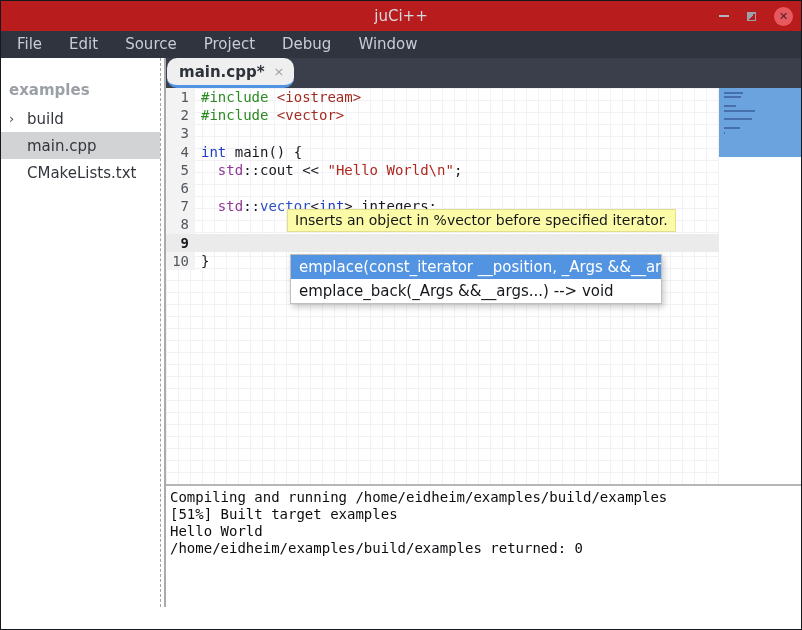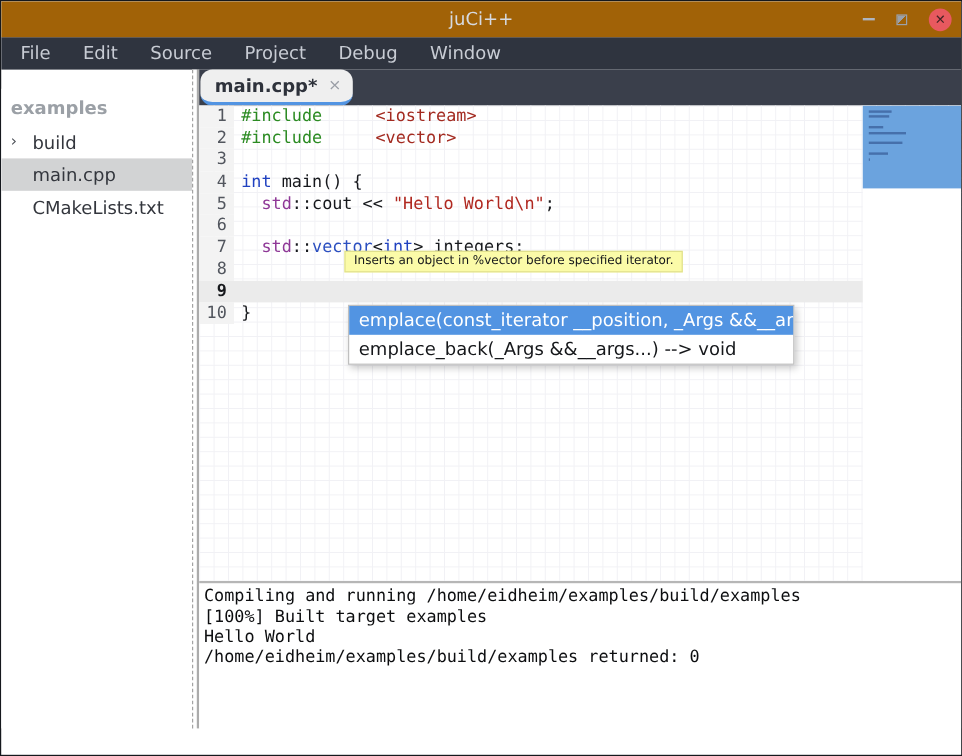--- a/index.html
+++ b/index.html
@@ -3,21 +3,21 @@
 <meta charset="utf-8">
 <style>
   * { margin:0; padding:0; box-sizing:border-box; }
   html,body { background:#555; }
   .window {
     position:relative; width:802px; height:630px;
     border:1px solid #15181d; background:#fff; overflow:hidden;
     font-family:"DejaVu Sans", sans-serif;
   }
   
-  .titlebar { position:relative; height:30px; background:#a16207; }
+  .titlebar { position:relative; height:30px; background:#b91c1c; }
   .title { position:absolute; left:0; right:0; top:0; line-height:30px; text-align:center;
            color:#d6dae2; font-size:15px; }
   .win-controls { position:absolute; right:8px; top:0; height:30px; display:flex; align-items:center; gap:18px; }
   .btn-min { width:10px; height:2px; background:#aeb5c0; display:inline-block; }
   .btn-restore { width:9px; height:9px; display:inline-block; border:1px solid #9aa1ac;
                  background:linear-gradient(135deg,#9aa1ac 50%,transparent 50%); }
   .btn-close { width:19px; height:19px; border-radius:50%; background:#e8595f;
                display:flex; align-items:center; justify-content:center;
                color:#452325; font-size:11px; font-weight:bold; line-height:1; }
   
@@ -45,30 +45,30 @@
                              linear-gradient(90deg,#f1f1f5 1px, transparent 1px);
             background-size:12px 12px; }
   .code-row { display:flex; height:18.2px; width:555px; font-family:"DejaVu Sans Mono", monospace;
               font-size:14px; line-height:18.2px; white-space:pre; }
   .code-row.current { background:#ebebeb; }
   .ln { width:29px; flex:none; text-align:right; padding-right:6px; color:#52565e; background:#f3f3f3; }
   .code-row.current .ln { font-weight:bold; color:#17191d; background:#ebebeb; }
   .code { padding-left:6px; color:#16181c; }
   .caret { display:inline-block; width:1.5px; height:15px; background:#1c1e23; vertical-align:-2px; }
   
-  .c-inc { color:var(--c-inc); } .c-hdr { color:var(--c-hdr);margin-left:36px; } .c-kw { color:var(--c-kw); }
+  .c-inc { color:var(--c-inc); } .c-hdr { color:var(--c-hdr); } .c-kw { color:var(--c-kw); }
   .c-ns { color:var(--c-ns); } .c-typ { color:var(--c-typ); } .c-str { color:var(--c-str); }
   .c-pl { color:var(--c-pl); }
   
   .minimap { position:absolute; top:0; right:0; width:82px; height:100%; background:#fff; }
   .minimap-slider { width:100%; height:69px; background:#6ba3de; padding:4px 0 0 5px; }
   .mini-line { height:2px; margin-bottom:2.4px; background:rgba(34,62,120,0.5); }
   
   .doc-tooltip { position:absolute; left:121px; top:121px; background:#fbfba8; border:1px solid #e0e08c;
-                 font-size:10px; color:#14161a; padding:2px 7px 3px 7px; white-space:nowrap; }
+                 font-size:14px; color:#14161a; padding:2px 7px 3px 7px; white-space:nowrap; }
   .completion { position:absolute; left:124px; top:166px; width:372px; background:#fff;
                 border:1px solid #bfbfbf; box-shadow:2px 3px 6px rgba(0,0,0,0.22); }
   .completion-item { font-size:15px; color:#15171a; padding:3px 8px; white-space:nowrap; overflow:hidden; }
   .completion-item.selected { background:#5294e2; color:#fff; }
   
   .output { flex:1; background:#fff; border-top:2px solid #b6b6b6;
             font-family:"DejaVu Sans Mono", monospace; font-size:14px; color:#0c0d0f;
             padding:3px 0 0 4px; overflow:hidden; }
   .out-line { line-height:17px; white-space:pre; }
   
@@ -161,21 +161,21 @@
         <div class="doc-tooltip">Inserts an object in %vector before specified iterator.</div>
 
         <div class="completion" id="completion">
             <div class="completion-item selected">emplace(const_iterator __position, _Args &amp;&amp;__args...)</div>
             <div class="completion-item">emplace_back(_Args &amp;&amp;__args...) --&gt; void</div>
           </div>
       </div>
 
       <div class="output" id="output">
           <div class="out-line">Compiling and running /home/eidheim/examples/build/examples</div>
-          <div class="out-line">[100%] Built target examples</div>
+          <div class="out-line">[51%] Built target examples</div>
           <div class="out-line">Hello World</div>
           <div class="out-line">/home/eidheim/examples/build/examples returned: 0</div>
         </div>
 
     </div>
   </div>
 
 
 </div>
 

